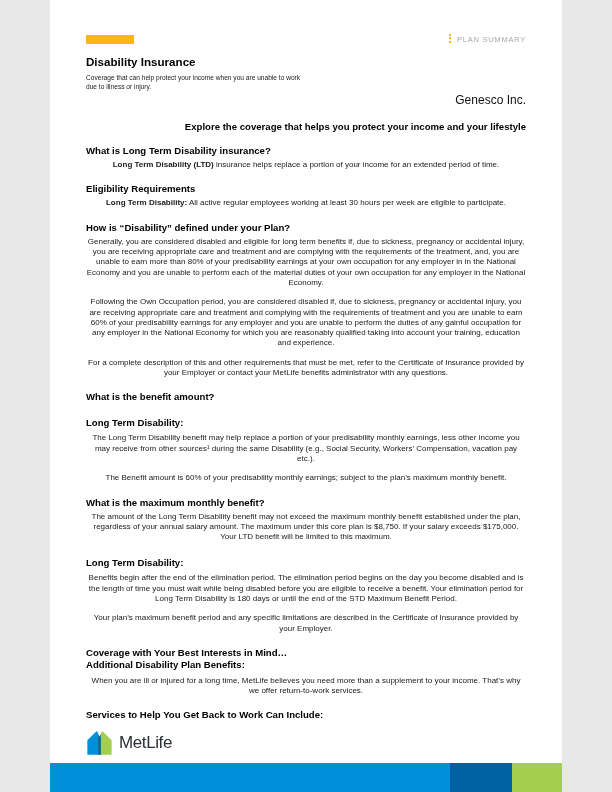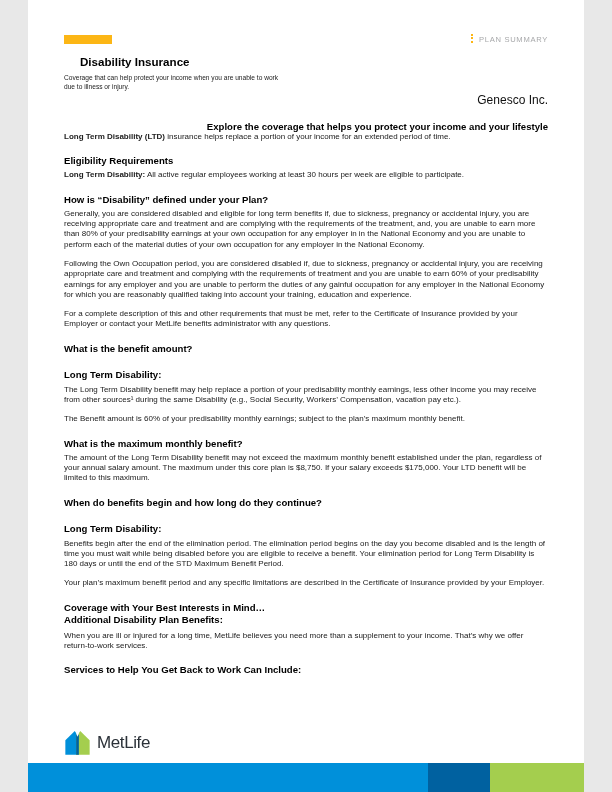--- a/index.html
+++ b/index.html
@@ -1,19 +1,19 @@
 <!DOCTYPE html>
 <html><head>
 <meta charset="utf-8">
 <style>
   * { margin:0; padding:0; box-sizing:border-box; }
   html,body { background:#e8e8e8; }
   .page {
     position:relative;
-    width:556px; height:792px;
+    width:512px; height:792px;
     margin:0 auto;
     background:#ffffff;
     font-family:"Liberation Sans", sans-serif;
     color:#1d1d1d;
     overflow:hidden;
     padding-left:36px;
   }
   .content {
     position:absolute;
     left:36px; right:36px; top:34px;
@@ -38,21 +38,20 @@
   .tag-dash {
     width:2px; height:10px;
     margin-right:6px;
     background:repeating-linear-gradient(to bottom,#FCB615 0 2px,rgba(0,0,0,0) 2px 3.4px);
   }
   .doc-title {
     margin-top:9px;
     font-size:11.6px;
     font-weight:bold;
     color:#000;
-    margin-left:16px;
   }
   .doc-subtitle {
     margin-top:6px;
     font-size:6.6px;
     line-height:8.6px;
     color:#222;
   }
   .company {
     text-align:right;
     font-size:12px;
@@ -77,20 +76,21 @@
     font-size:9.6px;
     font-weight:bold;
     color:#000;
     margin:15px 0 5px;
   }
   .body-p {
     font-size:8px;
     line-height:10.3px;
     margin-bottom:9px;
     color:#202020;
+    text-align:center;
   }
   .body-p:last-child { margin-bottom:0; }
   .lead { font-weight:bold; }
   .two-line-head { line-height:12.4px; }
   .logo {
     position:absolute;
     left:36px; top:729px;
     display:flex; align-items:center;
   }
   .logo svg { width:27px; height:27px; display:block; }
@@ -129,20 +129,21 @@
 
     <div class="doc-subtitle">
       <div>Coverage that can help protect your income when you are unable to work</div>
       <div>due to illness or injury.</div>
     </div>
 
     <div class="company">Genesco Inc.</div>
 
     <div class="intro">Explore the coverage that helps you protect your income and your lifestyle</div>
 
+    <div class="h2 tight">What is Long Term Disability insurance?</div>
     <p class="body-p">
       <span class="lead">Long Term Disability (LTD)</span><span> insurance helps replace a portion of your income for an extended period of time.</span>
     </p>
 
     <div class="h2 tight">Eligibility Requirements</div>
     <p class="body-p">
       <span class="lead">Long Term Disability:</span><span> All active regular employees working at least 30 hours per week are eligible to participate.</span>
     </p>
 
     <div class="h2 tight">How is “Disability” defined under your Plan?</div>
@@ -151,21 +152,20 @@
     <p class="body-p">For a complete description of this and other requirements that must be met, refer to the Certificate of Insurance provided by your Employer or contact your MetLife benefits administrator with any questions.</p>
 
     <div class="h2">What is the benefit amount?</div>
     <div class="subhead">Long Term Disability:</div>
     <p class="body-p">The Long Term Disability benefit may help replace a portion of your predisability monthly earnings, less other income you may receive from other sources¹ during the same Disability (e.g., Social Security, Workers’ Compensation, vacation pay etc.).</p>
     <p class="body-p">The Benefit amount is 60% of your predisability monthly earnings; subject to the plan’s maximum monthly benefit.</p>
 
     <div class="h2 tight">What is the maximum monthly benefit?</div>
     <p class="body-p">The amount of the Long Term Disability benefit may not exceed the maximum monthly benefit established under the plan, regardless of your annual salary amount. The maximum under this core plan is $8,750. If your salary exceeds $175,000. Your LTD benefit will be limited to this maximum.</p>
 
-    <div class="h2">When do benefits begin and how long do they continue?</div>
     <div class="subhead">Long Term Disability:</div>
     <p class="body-p">Benefits begin after the end of the elimination period. The elimination period begins on the day you become disabled and is the length of time you must wait while being disabled before you are eligible to receive a benefit. Your elimination period for Long Term Disability is 180 days or until the end of the STD Maximum Benefit Period.</p>
     <p class="body-p">Your plan’s maximum benefit period and any specific limitations are described in the Certificate of Insurance provided by your Employer.</p>
 
     <div class="h2 tight two-line-head">
       <div>Coverage with Your Best Interests in Mind…</div>
       <div>Additional Disability Plan Benefits:</div>
     </div>
     <p class="body-p">When you are ill or injured for a long time, MetLife believes you need more than a supplement to your income. That’s why we offer return-to-work services.</p>
 

